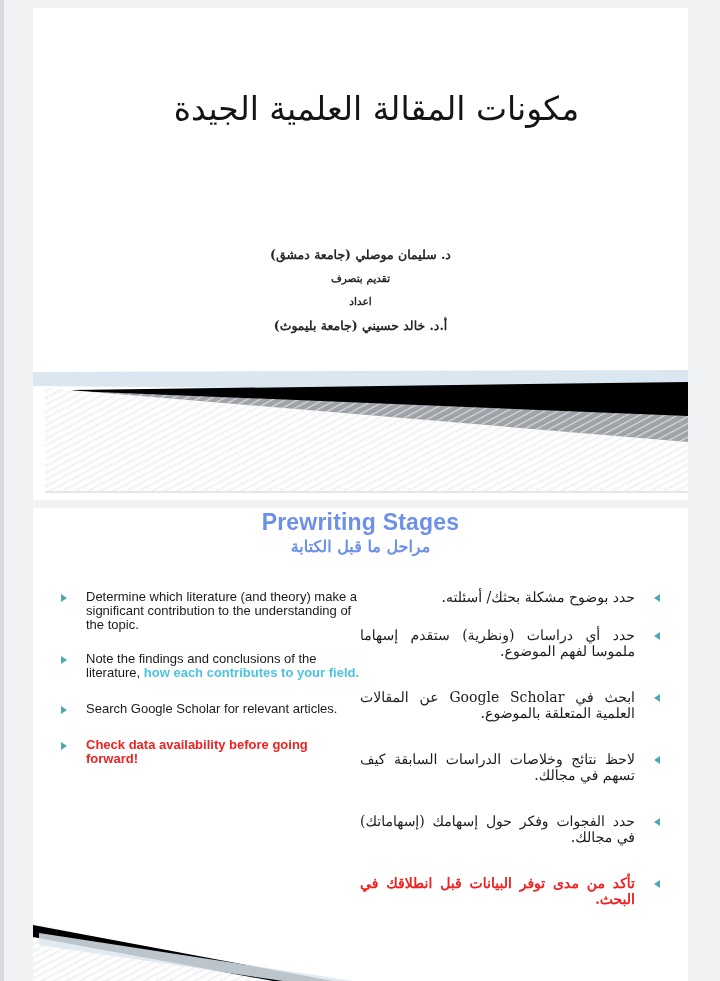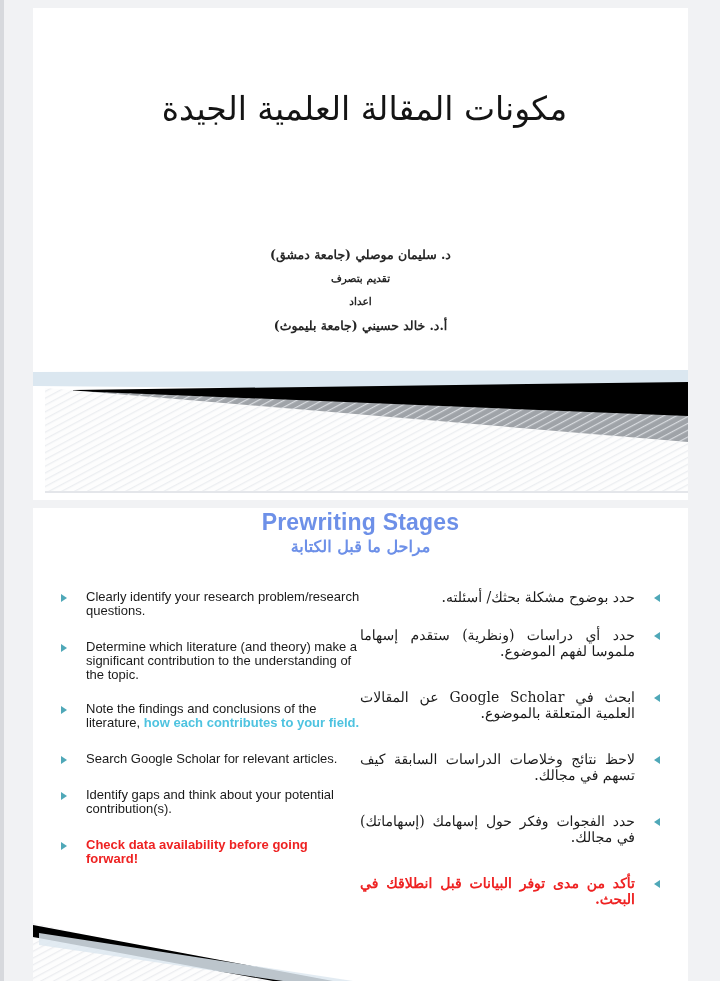--- a/index.html
+++ b/index.html
@@ -37,21 +37,21 @@
     background: #ffffff;
     overflow: hidden;
   }
   .slide-1 { top: 8px;   height: 492px; }
   .slide-2 { top: 508px; height: 473px; }
 
   
   .title-ar {
     position: absolute;
     top: 80px;
-    left: 4px;
+    left: 16px;
     width: 655px;
     text-align: center;
     font-family: "DejaVu Serif", "Liberation Serif", serif;
     font-size: 33px;
     color: #141414;
     direction: rtl;
     line-height: 1.25;
     letter-spacing: 0.5px;
   }
   .subtitle-block {
@@ -224,44 +224,36 @@
 
     <div class="s2-head">
       <div class="s2-title-en">Prewriting Stages</div>
       <div class="s2-title-ar">مراحل ما قبل الكتابة</div>
     </div>
 
     <div class="columns">
 
       <div class="col col-en">
 
+
+        <div class="bullet" style="margin-bottom:20px;">
+          <span class="marker"></span>
+          <span class="btext">Determine which literature (and theory) make a significant contribution to the understanding of the topic.</span>
+        </div>
+
         <div class="bullet" style="margin-bottom:22px;">
           <span class="marker"></span>
-          <span class="btext">Clearly identify your research problem/research questions.</span>
-        </div>
-
-        <div class="bullet" style="margin-bottom:20px;">
-          <span class="marker"></span>
-          <span class="btext">Determine which literature (and theory) make a significant contribution to the understanding of the topic.</span>
+          <span class="btext"><span>Note the findings and conclusions of the literature, </span><span class="hl-cyan">how each contributes to your field.</span></span>
         </div>
 
         <div class="bullet" style="margin-bottom:22px;">
           <span class="marker"></span>
-          <span class="btext"><span>Note the findings and conclusions of the literature, </span><span class="hl-cyan">how each contributes to your field.</span></span>
-        </div>
-
-        <div class="bullet" style="margin-bottom:22px;">
-          <span class="marker"></span>
           <span class="btext">Search Google Scholar for relevant articles.</span>
         </div>
 
-        <div class="bullet" style="margin-bottom:22px;">
-          <span class="marker"></span>
-          <span class="btext">Identify gaps and think about your potential contribution(s).</span>
-        </div>
 
         <div class="bullet">
           <span class="marker"></span>
           <span class="btext red">Check data availability before going forward!</span>
         </div>
       </div>
 
       <div class="col col-ar">
 
         <div class="bullet" style="margin-bottom:22px;">

